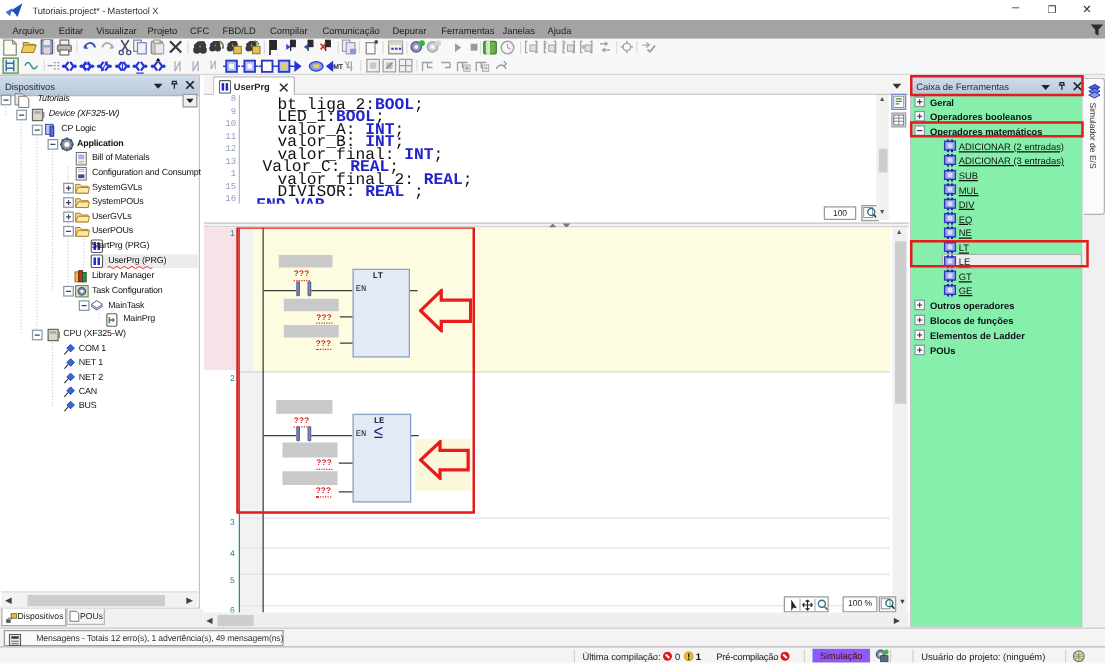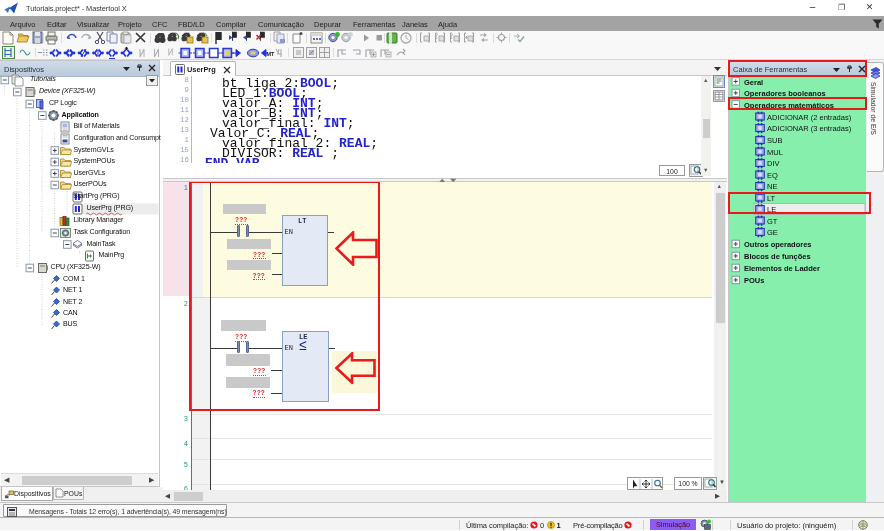--- a/index.html
+++ b/index.html
@@ -43,21 +43,21 @@
 .gb { position:absolute; background:#c9c9c9; }
 .qq { position:absolute; color:#e02020; font-size:6.5px; font-weight:bold; letter-spacing:0.2px; border-bottom:1px dotted #e03030; padding-bottom:0.5px; line-height:7px; }
 .rnum { position:absolute; color:#178a8a; font-size:6.8px; }
 .wire { position:absolute; background:#3a3a3a; height:1px; }
 
 
 #rightpanel { left:728px; top:60px; width:138px; height:442px; background:#86efac; border:1px solid #c5c5c5; }
 #rp-head { position:absolute; left:0; top:1px; width:137px; height:15px;
   background:linear-gradient(#cfdcea,#b9c9d9); border-bottom:1px solid #a8b8c8; }
 .cat { position:absolute; left:15px; font-weight:bold; color:#101018; font-size:7.5px; white-space:nowrap; }
-.item { position:absolute; left:38px; color:#111; font-size:7.5px; white-space:nowrap; }
+.item { position:absolute; left:38px; color:#111; font-size:7.5px; white-space:nowrap;text-decoration:underline; }
 #tabstrip { left:866px; top:60px; width:18px; height:442px; background:#eef0f1; }
 
 
 #msgbar { left:0; top:502px; width:884px; height:15px; background:#f4f4f4; border-top:1px solid #c8c8c8; }
 #statusbar { left:0; top:517px; width:884px; height:14px; background:#f4f4f4; border-top:1px solid #b8b8b8; box-shadow:0 -1px 0 #fff inset; }
 
 .red { border:2px solid #e51a1a; position:absolute; }
 </style>
 </head>
 <body>

